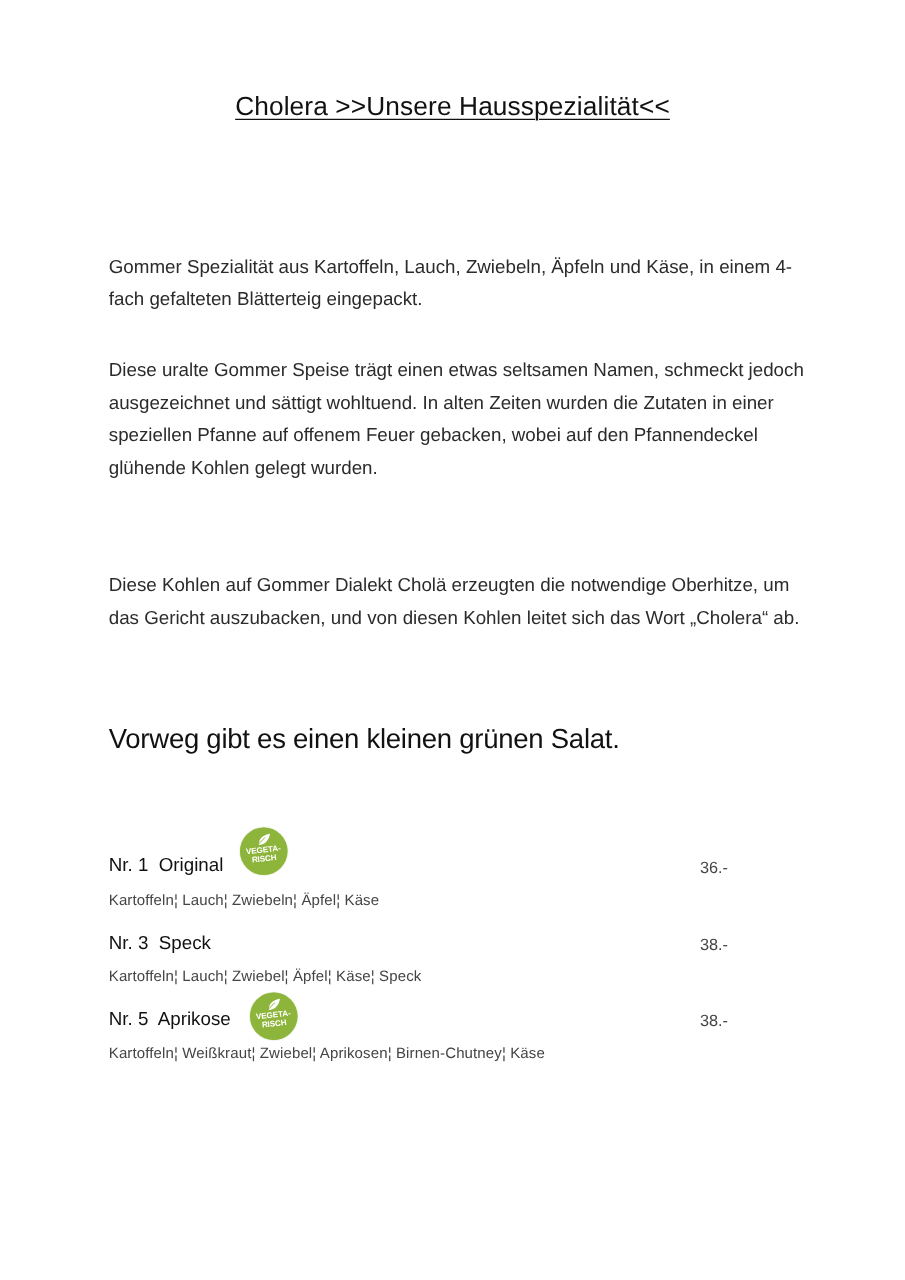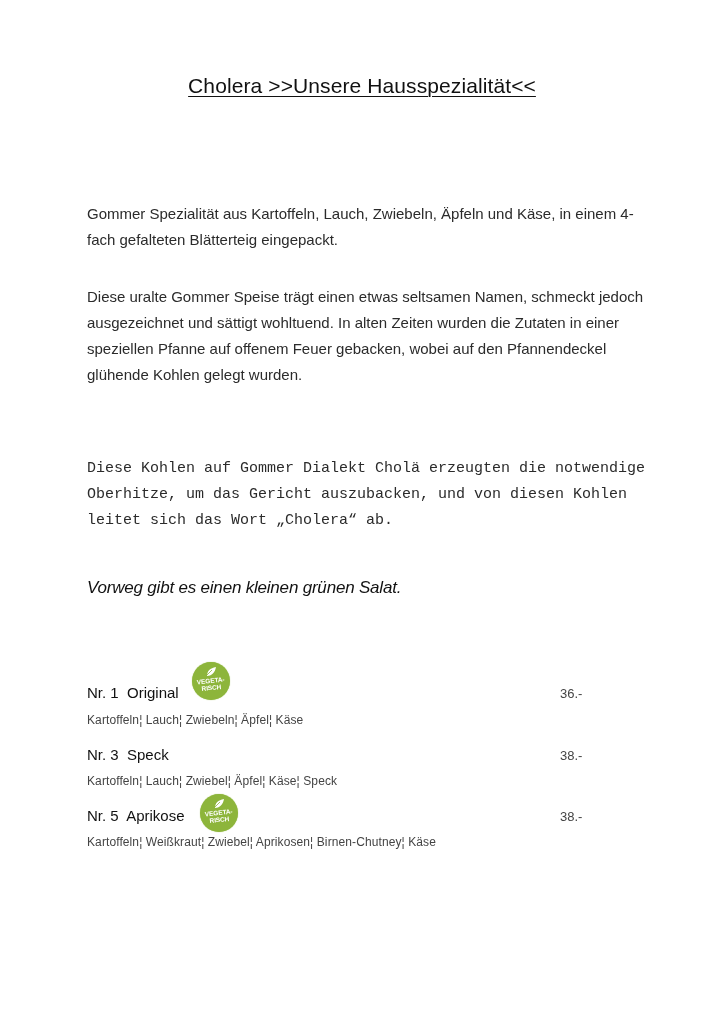--- a/index.html
+++ b/index.html
@@ -11,25 +11,24 @@
     position: absolute; top: 74px; left: 0; width: 724px; text-align: center;
     font-size: 21px; color: #111; letter-spacing: 0.1px;
   }
   .title span { text-decoration: underline; text-underline-offset: 3px; text-decoration-thickness: 1px; }
   .para {
     position: absolute; left: 87px; width: 560px;
     font-size: 15px; line-height: 26px; color: #2b2b2b; margin: 0;
   }
   .p1 { top: 201px; }
   .p2 { top: 284px; }
-  .p3 { top: 456px; font-family: Liberation Mono, monospace; }
+  .p3 { top: 456px; }
   .salad {
-    position: absolute; left: 87px; top: 578px; font-size: 17px; color: #111;
+    position: absolute; left: 87px; top: 578px; font-size: 22px; color: #111;
     letter-spacing: -0.2px;
-    font-style: italic;
   }
   .item-row { position: absolute; left: 87px; width: 510px; height: 26px; }
   .item-name { position: absolute; left: 0; bottom: 0; font-size: 15px; color: #111; white-space: pre; text-align: center; }
   .item-price { position: absolute; left: 473px; bottom: 0; font-size: 13px; color: #444; }
   .ingredients { position: absolute; left: 87px; font-size: 12px; color: #444; letter-spacing: 0.1px; }
   .badge {
     position: absolute; width: 38px; height: 38px; border-radius: 50%;
     background: #8db53b; color: #fff; text-align: center;
     box-shadow: 0 0 1px #9fc25a;
   }

